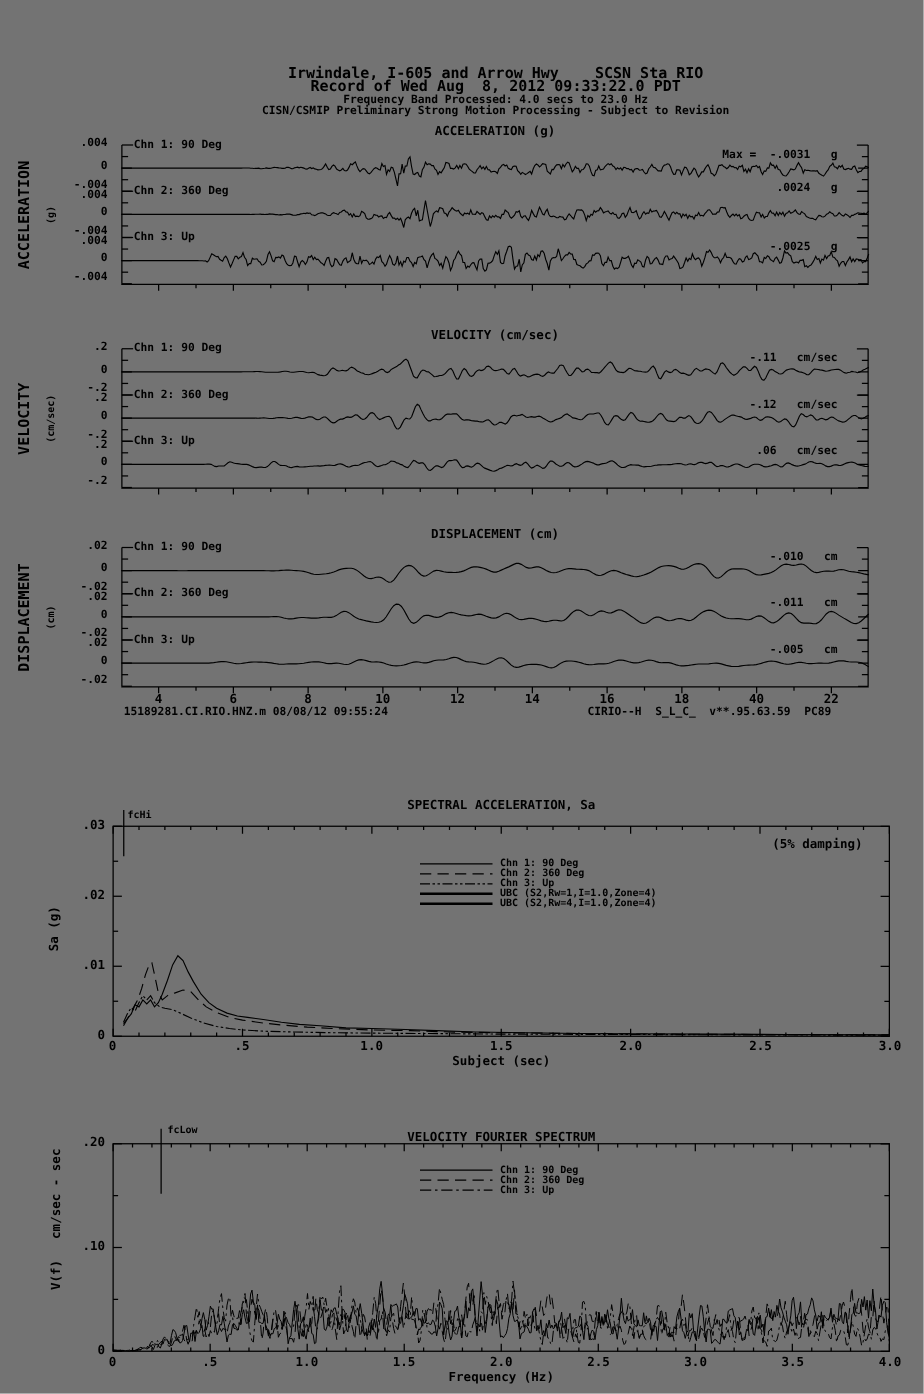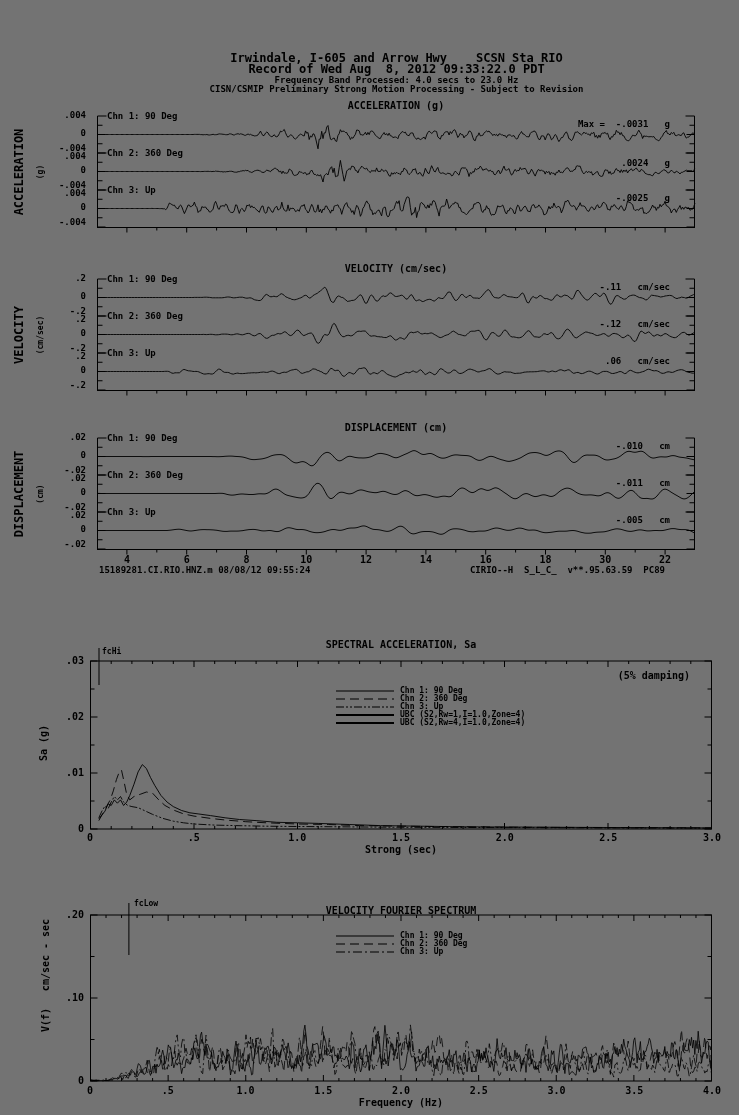--- a/index.html
+++ b/index.html
@@ -40,21 +40,21 @@
   <div class="vlab t12" style="left:-131px;top:488px;">DISPLACEMENT</div>
   <div class="vlab t8" style="left:-109px;top:490px;">(cm)</div>
 
   <div class="lab t9" style="left:99px;top:566px;">15189281.CI.RIO.HNZ.m 08/08/12 09:55:24</div>
   <div class="lab t9 rt" style="left:420px;top:566px;width:245px;">CIRIO--H  S_L_C_  v**.95.63.59  PC89</div>
 
   <div class="lab t11 ctr" style="left:90px;top:639px;width:622px;">SPECTRAL ACCELERATION, Sa</div>
   <div class="lab t8" style="left:102px;top:648px;">fcHi</div>
   <div class="lab t10 rt" style="left:440px;top:671px;width:250px;">(5% damping)</div>
   <div class="vlab t10" style="left:-106px;top:738px;">Sa (g)</div>
-  <div class="lab t11 ctr" style="left:90px;top:844px;width:622px;">Strong (sec)</div>
+  <div class="lab t11 ctr" style="left:90px;top:844px;width:622px;">Subject (sec)</div>
 
   <div class="lab t11 ctr" style="left:90px;top:905px;width:622px;">VELOCITY FOURIER SPECTRUM</div>
   <div class="lab t8" style="left:134px;top:900px;">fcLow</div>
   <div class="vlab t10" style="left:-104px;top:950px;">cm/sec - sec</div>
   <div class="vlab t10" style="left:-104px;top:1015px;">V(f)</div>
   <div class="lab t11 ctr" style="left:90px;top:1097px;width:622px;">Frequency (Hz)</div>
 
 <svg width="598" height="122" style="left:97px;top:116px;">
       <g>
         <line x1="0.5" y1="0" x2="0.5" y2="37" stroke="#000" stroke-width="1"></line>
@@ -126,21 +126,21 @@
     </svg>
     <div class="lab t9 rt" style="left: 40px; top: 111px; width: 46px;">.004</div>
     <div class="lab t9 rt" style="left: 40px; top: 129px; width: 46px;">0</div>
     <div class="lab t9 rt" style="left: 40px; top: 144px; width: 46px;">-.004</div>
     <div class="lab t9" style="left: 107px; top: 112px;">Chn 1: 90 Deg</div>
     <div class="lab t9 rt" style="left: 420px; top: 120px; width: 250px;">Max =  -.0031   g</div>
     <div class="lab t9 rt" style="left: 40px; top: 152px; width: 46px;">.004</div>
     <div class="lab t9 rt" style="left: 40px; top: 166px; width: 46px;">0</div>
     <div class="lab t9 rt" style="left: 40px; top: 181px; width: 46px;">-.004</div>
     <div class="lab t9" style="left: 107px; top: 149px;">Chn 2: 360 Deg</div>
-    <div class="lab t9 rt" style="left: 420px; top: 159px; width: 250px;">.0024   g</div>
+    <div class="lab t9 rt" style="left: 420px; top: 147px; width: 250px;">.0024   g</div>
     <div class="lab t9 rt" style="left: 40px; top: 189px; width: 46px;">.004</div>
     <div class="lab t9 rt" style="left: 40px; top: 203px; width: 46px;">0</div>
     <div class="lab t9 rt" style="left: 40px; top: 218px; width: 46px;">-.004</div>
     <div class="lab t9" style="left: 107px; top: 186px;">Chn 3: Up</div>
     <div class="lab t9 rt" style="left: 420px; top: 194px; width: 250px;">-.0025   g</div>
     <svg width="598" height="122" style="left:97px;top:279px;">
       <g>
         <line x1="0.5" y1="0" x2="0.5" y2="37" stroke="#000" stroke-width="1"></line>
         <line x1="597.5" y1="0" x2="597.5" y2="37" stroke="#000" stroke-width="1"></line>
         <line x1="0.5" y1="0" x2="9.5" y2="0" stroke="#000" stroke-width="1"></line>
@@ -308,21 +308,21 @@
     <div class="lab t9" style="left: 107px; top: 508px;">Chn 3: Up</div>
     <div class="lab t9 rt" style="left: 420px; top: 516px; width: 250px;">-.005   cm</div>
     <div class="lab t10 ctr" style="left: 111.9px; top: 555px; width: 30px;">4</div>
     <div class="lab t10 ctr" style="left: 171.7px; top: 555px; width: 30px;">6</div>
     <div class="lab t10 ctr" style="left: 231.5px; top: 555px; width: 30px;">8</div>
     <div class="lab t10 ctr" style="left: 291.3px; top: 555px; width: 30px;">10</div>
     <div class="lab t10 ctr" style="left: 351.1px; top: 555px; width: 30px;">12</div>
     <div class="lab t10 ctr" style="left: 410.9px; top: 555px; width: 30px;">14</div>
     <div class="lab t10 ctr" style="left: 470.7px; top: 555px; width: 30px;">16</div>
     <div class="lab t10 ctr" style="left: 530.5px; top: 555px; width: 30px;">18</div>
-    <div class="lab t10 ctr" style="left: 590.3px; top: 555px; width: 30px;">30</div>
+    <div class="lab t10 ctr" style="left: 590.3px; top: 555px; width: 30px;">40</div>
     <div class="lab t10 ctr" style="left: 650.1px; top: 555px; width: 30px;">22</div>
     <svg width="622" height="200" style="left:90px;top:645px;">
       <g>
         <rect x="0.5" y="16" width="621" height="168" fill="none" stroke="#000" stroke-width="1"></rect>
         <line x1="0.5" y1="184" x2="7.5" y2="184" stroke="#000" stroke-width="1"></line>
         <line x1="621.5" y1="184" x2="614.5" y2="184" stroke="#000" stroke-width="1"></line>
         <line x1="0.5" y1="128" x2="7.5" y2="128" stroke="#000" stroke-width="1"></line>
         <line x1="621.5" y1="128" x2="614.5" y2="128" stroke="#000" stroke-width="1"></line>
         <line x1="0.5" y1="72" x2="7.5" y2="72" stroke="#000" stroke-width="1"></line>
         <line x1="621.5" y1="72" x2="614.5" y2="72" stroke="#000" stroke-width="1"></line>

